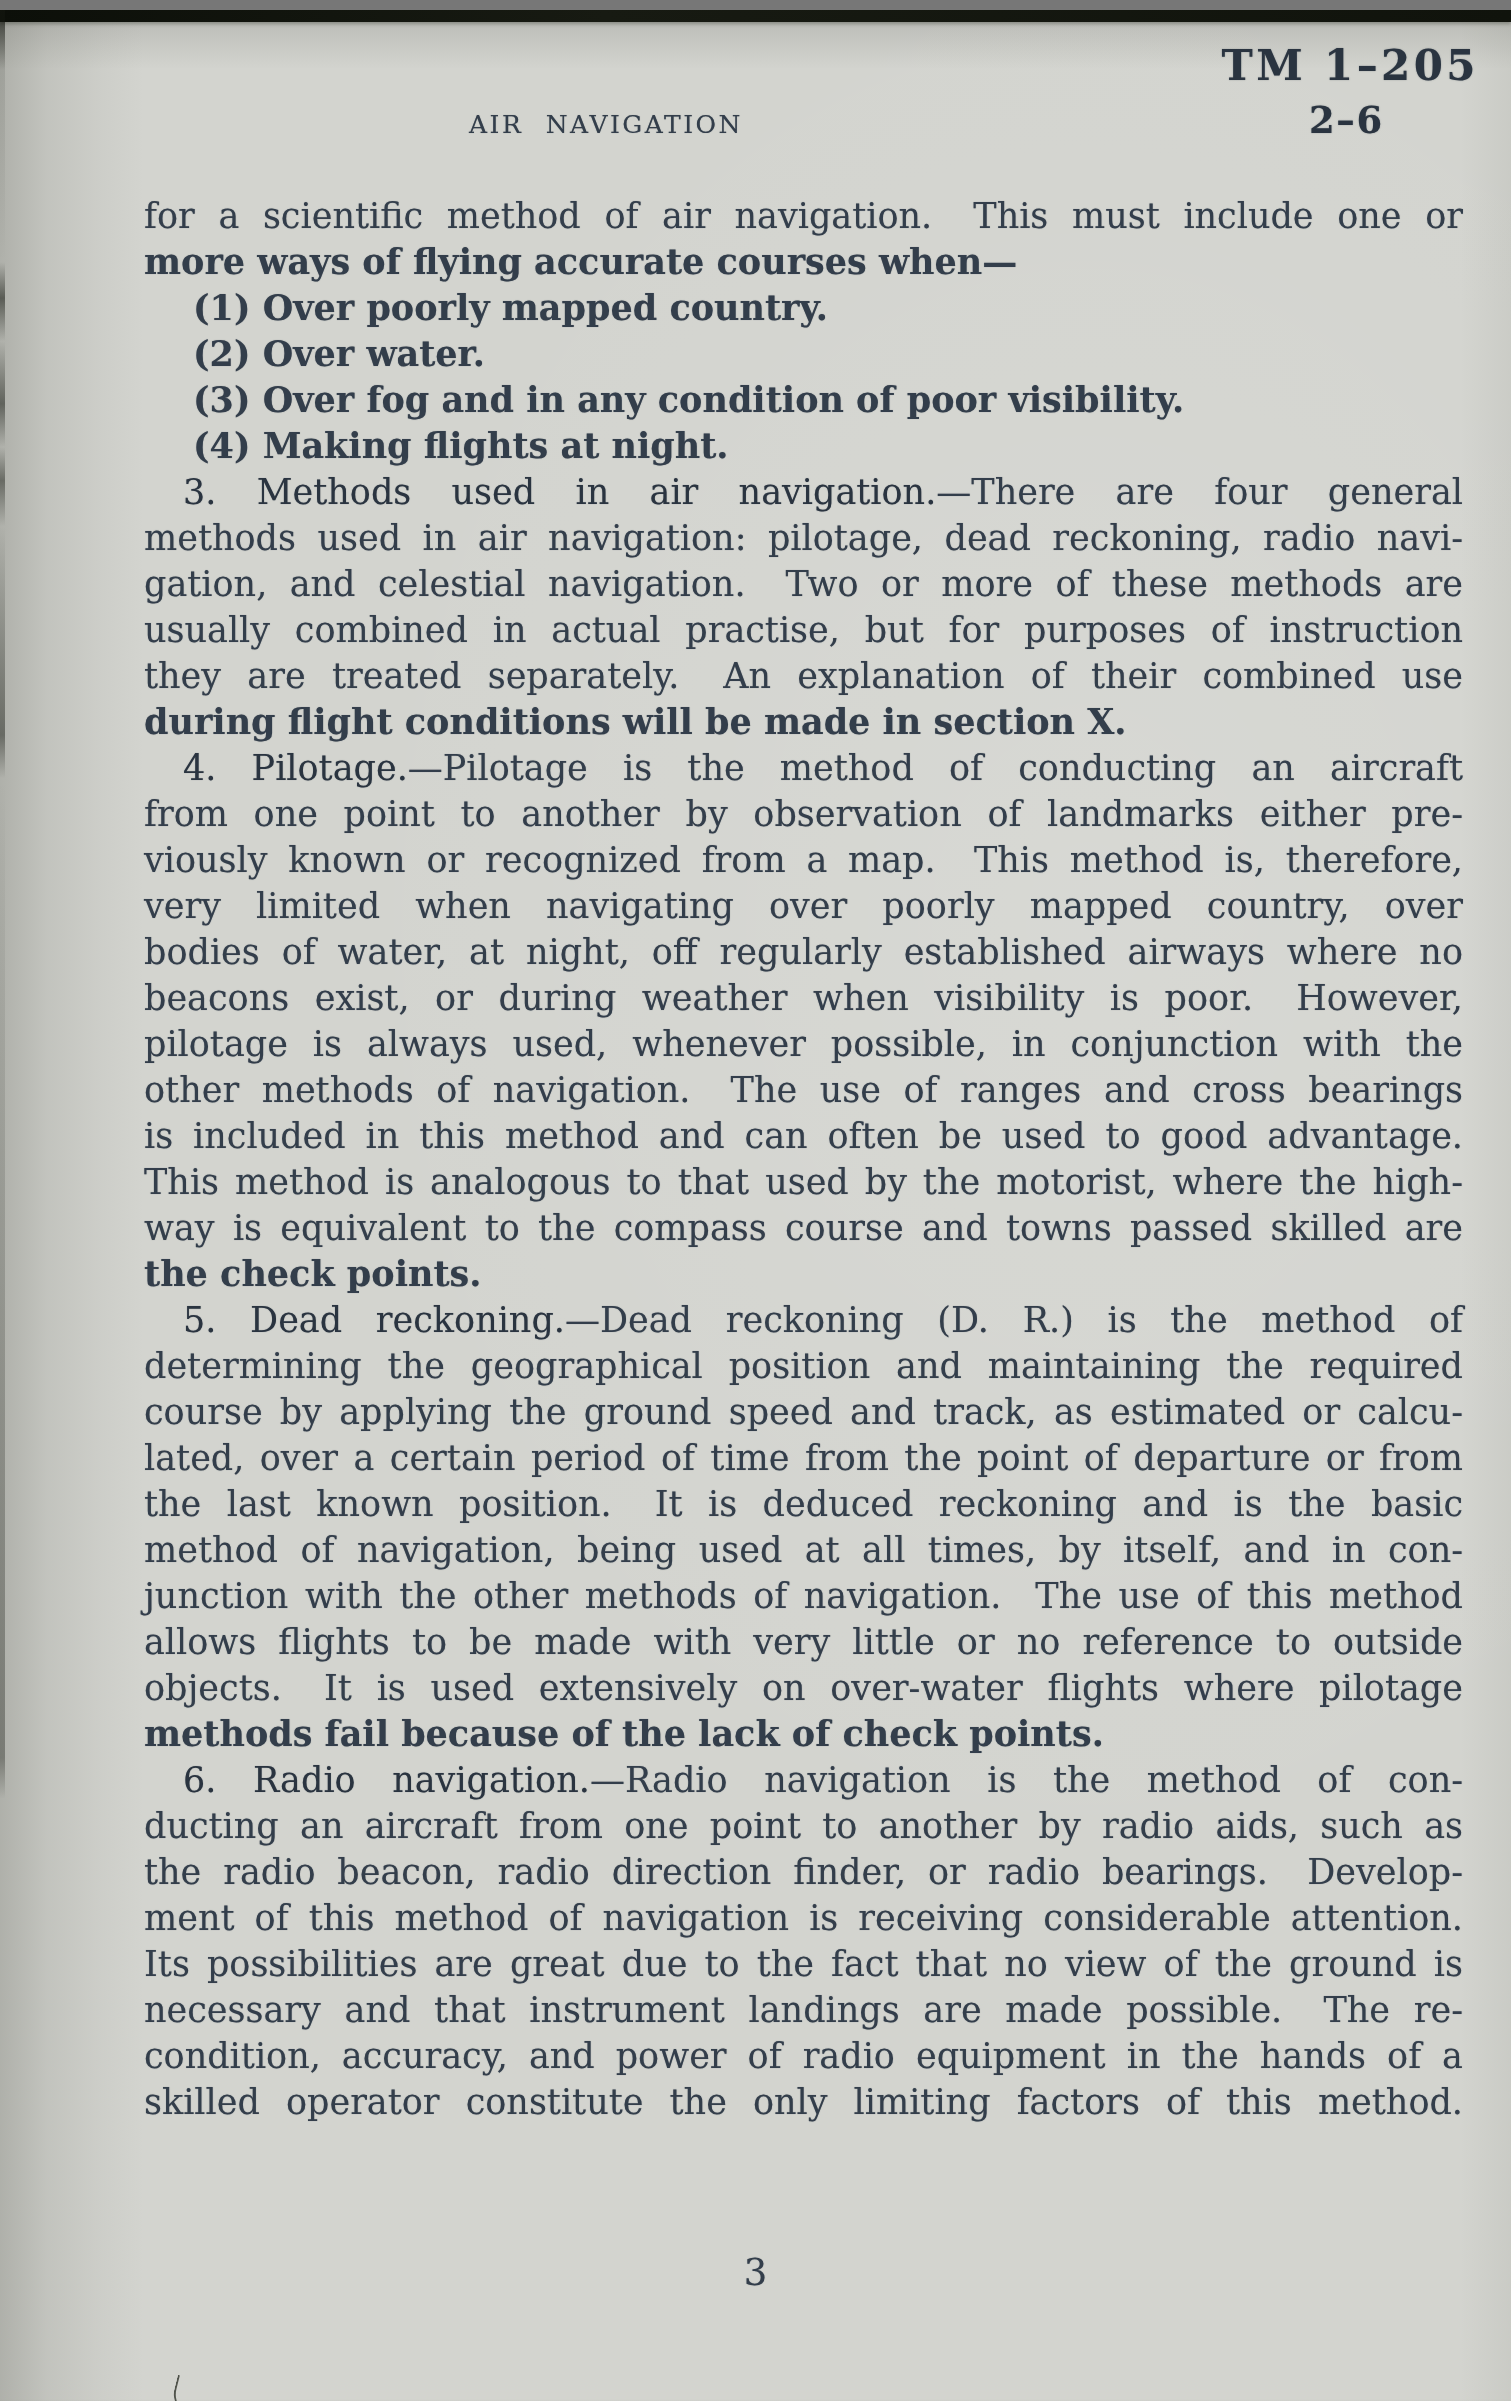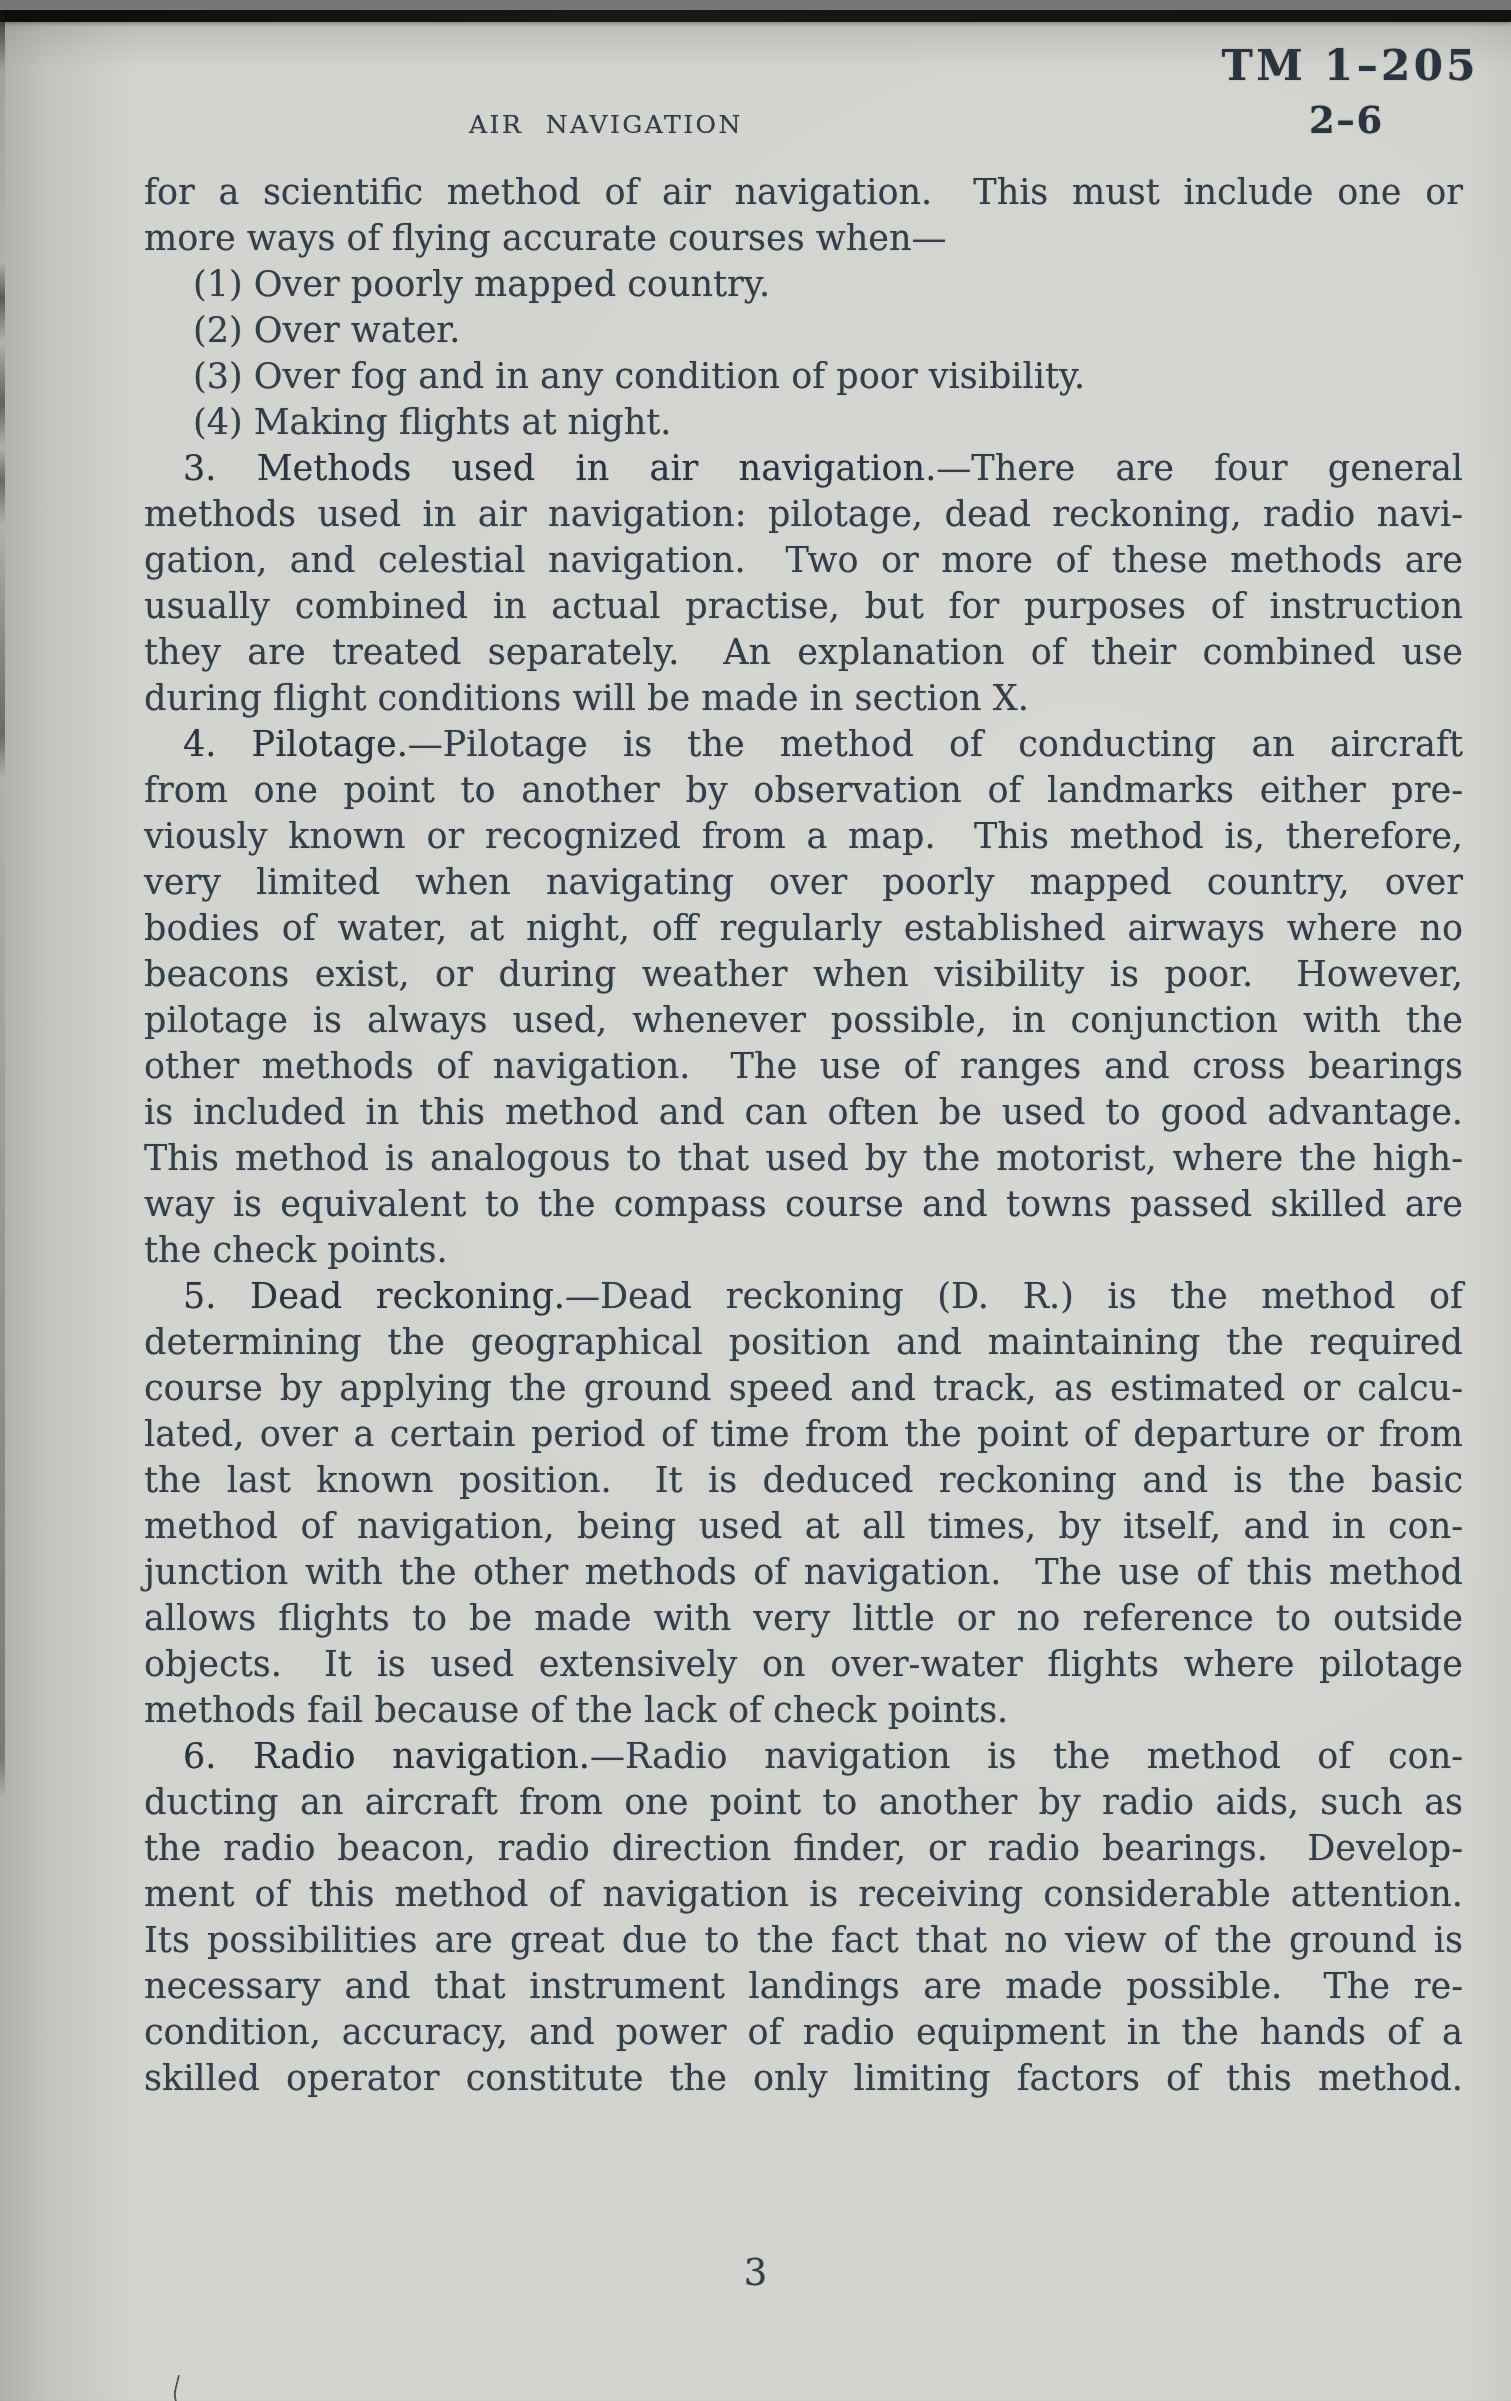--- a/index.html
+++ b/index.html
@@ -59,28 +59,28 @@
     text-shadow:0 0 1.3px rgba(42,52,64,0.5);
   }
   .running-title{
     position:absolute;top:100px;left:469px;
     font-size:25px;letter-spacing:2.5px;word-spacing:12px;
     color:var(--ink);
     text-shadow:0 0 0.8px rgba(46,56,68,0.55);
     text-align:right;
   }
   .body-col{
-    position:absolute;left:144px;top:159px;width:1319px;
+    position:absolute;left:144px;top:183px;width:1319px;
     font-size:35px;line-height:46px;
     color:var(--ink);
     text-shadow:0 0 1px rgba(46,56,68,0.45);
   }
   .line{white-space:normal;}
   .line.j{text-align:justify;text-align-last:justify;}
-  .line.al{text-align:center;text-align-last:left;}
+  .line.al{text-align:center;text-align-last:left;font-weight:bold;}
   .line.ind-para{padding-left:39px;}
   .line.ind-list{padding-left:49px;}
   .lead{font-weight:400;color:var(--ink-bold);}
   .page-number{
     position:absolute;top:2241px;left:0;width:1511px;
     text-align:center;
     font-size:37px;color:var(--ink);
     text-shadow:0 0 1px rgba(46,56,68,0.45);
   }
 </style>

